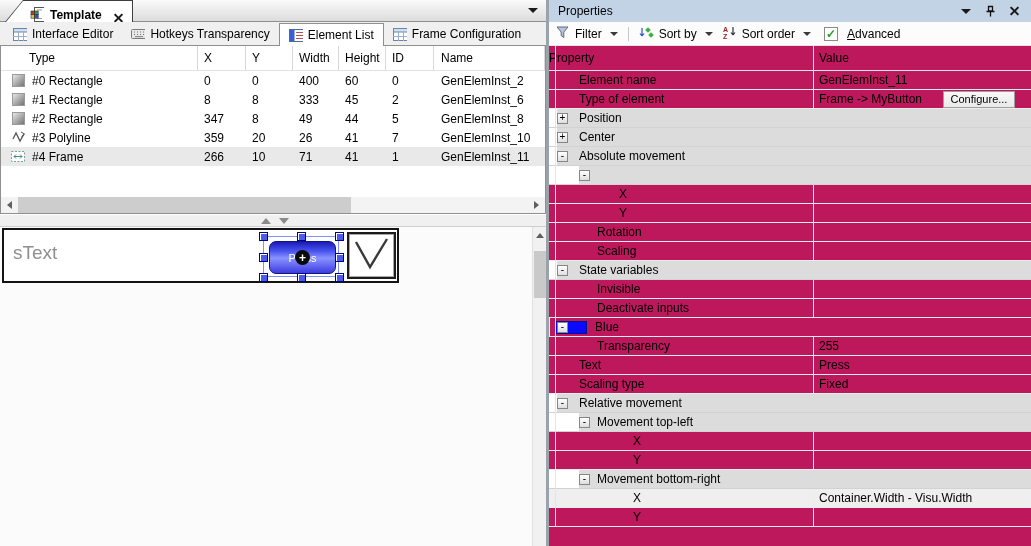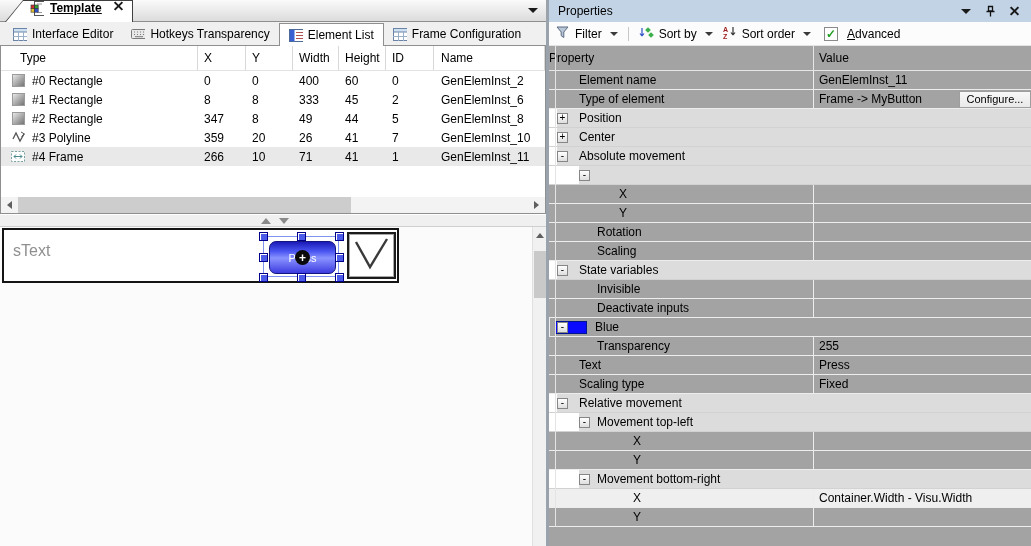--- a/index.html
+++ b/index.html
@@ -9,79 +9,79 @@
   
   #left-pane { position:absolute; left:0; top:0; width:546px; height:546px; background:#fbfbfb; }
   #pane-splitter { position:absolute; left:546px; top:0; width:3px; height:546px; background:#9aa2ab; }
 
   .doc-tabstrip { position:absolute; left:0; top:0; width:546px; height:22px;
     background:linear-gradient(#fafafa,#dcdcdc); border-bottom:1px solid #8e8e8e; }
   .doc-tab-outer { position:absolute; left:5px; top:0; width:128px; height:22px;
     background:#3f3f3f; clip-path:polygon(0 100%, 18px 0, 100% 0, 100% 100%); z-index:2; }
   .doc-tab-inner { position:absolute; left:1px; top:1px; right:1px; bottom:0; background:#fff;
     clip-path:polygon(0 100%, 17px 0, 100% 0, 100% 100%);
-    display:flex; align-items:flex-start; padding-left:24px; gap:6px; font-weight:bold;text-decoration:underline; }
+    display:flex; align-items:flex-end; padding-left:24px; gap:6px; font-weight:bold; }
   .close-x { position:relative; width:9px; height:9px; display:inline-block; }
   .close-x::before,.close-x::after { content:""; position:absolute; left:-1px; top:3.5px; width:11px; height:2px; background:#1a1a1a; }
   .close-x::before { transform:rotate(45deg);} .close-x::after { transform:rotate(-45deg);}
   .tri-down { width:0; height:0; border-left:5px solid transparent; border-right:5px solid transparent; border-top:5px solid #1a1a1a; display:inline-block; }
   .strip-chevron { position:absolute; right:8px; top:8px; }
 
   .subtabs { position:absolute; left:0; top:22px; width:546px; height:23px; background:#f0f0f0;
     display:flex; align-items:flex-end; padding-left:4px; }
   .subtab { height:20px; display:inline-flex; align-items:center; gap:5px; padding:0 9px; margin-bottom:1px; white-space:nowrap; }
   .subtab.active { background:#fff; border:1px solid #8f8f8f; border-bottom:none; height:23px; margin-bottom:-1px; z-index:3; position:relative; }
 
   .el-table { position:absolute; left:0; top:45px; width:546px; height:169px; border:1px solid #8f8f8f; background:#fff; }
   .lt-head { display:flex; height:25px; align-items:center; border-bottom:1px solid #e2e2e2; }
   .lt-head .ltc { border-right:1px solid #d8d8d8; height:100%; display:flex; align-items:center; }
   .lt-row { display:flex; height:19px; align-items:center; }
   .lt-row.selected { background:#e9e9e9; }
   .ltc { overflow:hidden; white-space:nowrap; }
   .c0 { width:197px; padding-left:10px; display:flex; align-items:center; gap:7px; }
-  .lt-head .c0 { padding-left:19px; }
+  .lt-head .c0 { padding-left:28px; }
   .c1 { width:48px; padding-left:6px; } .c2 { width:47px; padding-left:6px; }
   .c3 { width:46px; padding-left:6px; } .c4 { width:47px; padding-left:6px; }
   .c5 { width:48px; padding-left:6px; } .c6 { flex:1; padding-left:7px; }
   .ticon { display:inline-flex; width:14px; justify-content:center; }
 
   .hscroll { position:absolute; left:0; bottom:0; right:0; height:16px; background:#f3f3f3; }
   .hs-btn { position:absolute; top:0; width:17px; height:16px; display:flex; align-items:center; justify-content:center; }
   .hs-left { left:0; } .hs-right { right:0; }
   .tri-left { width:0;height:0;border-top:4px solid transparent;border-bottom:4px solid transparent;border-right:5px solid #5f5f5f; }
   .tri-right { width:0;height:0;border-top:4px solid transparent;border-bottom:4px solid transparent;border-left:5px solid #5f5f5f; }
   .hs-thumb { position:absolute; left:17px; top:0; width:333px; height:16px; background:#cdcdcd; }
 
   .splitterbar { position:absolute; left:0; top:214px; width:546px; height:13px; background:#f0f0f0;
     border-top:1px solid #ffffff; border-bottom:1px solid #cfcfcf; }
   .grip-up { position:absolute; left:261px; top:3px; width:0; height:0; border-left:5px solid transparent; border-right:5px solid transparent; border-bottom:6px solid #8a8a8a; }
   .grip-down { position:absolute; left:279px; top:3px; width:0; height:0; border-left:5px solid transparent; border-right:5px solid transparent; border-top:6px solid #8a8a8a; }
 
   .canvas { position:absolute; left:0; top:227px; width:532px; height:319px; background:#fbfbfb; }
   .frame-widget { position:absolute; left:2px; top:1px; width:397px; height:55px; background:#fff; border:2px solid #141414; }
-  .stext { position:absolute; left:9px; top:12px; font-size:16px; color:#8f8f8f; }
+  .stext { position:absolute; left:9px; top:12px; font-size:19px; color:#8f8f8f; }
   .sel-rect { position:absolute; left:259px; top:6px; width:76px; height:41px; border:1px solid #8093f0; }
   .press-btn { position:absolute; left:265px; top:11px; width:67px; height:33px; border-radius:7px;
     border:1px solid #151580; color:#fff; font-size:11px; display:flex; align-items:center; justify-content:center;
     background:linear-gradient(180deg,#1b1bb8 0%,#4a55f0 30%,#8a93ff 52%,#3c3ce0 100%); }
   .handle { position:absolute; width:9px; height:9px; background:#4d5ce8; border:1px solid #00008b; box-shadow:inset 1px 1px 0 #ffffff; }
   .h1{left:255px;top:2px;} .h2{left:293px;top:2px;} .h3{left:331px;top:2px;}
   .h4{left:255px;top:23px;} .h5{left:331px;top:23px;}
   .h6{left:255px;top:43px;} .h7{left:293px;top:43px;} .h8{left:331px;top:43px;}
   .move-cursor { position:absolute; left:291px; top:20px; width:15px; height:15px; border-radius:50%; background:#0a0a0a;
     color:#fff; font-size:12px; font-weight:bold; display:flex; align-items:center; justify-content:center; line-height:1; }
   .vbox { position:absolute; left:343px; top:2px; width:49px; height:47px; background:#fff; border:2px solid #1c1c1c; box-shadow:inset 0 0 0 1px #a8a8a8; }
 
   .vscroll { position:absolute; left:532px; top:227px; width:14px; height:319px; background:#f1f1f1; border-left:1px solid #e0e0e0; }
   .vs-btn { position:absolute; left:0; top:0; width:14px; height:16px; display:flex; align-items:center; justify-content:center; }
   .tri-up { width:0;height:0;border-left:4px solid transparent;border-right:4px solid transparent;border-bottom:5px solid #5f5f5f; }
   .vs-thumb { position:absolute; left:1px; top:24px; width:12px; height:47px; background:#c9c9c9; }
 
   
-  #props { position:absolute; left:549px; top:0; width:482px; height:546px; background:#a3a3a3; }
+  #props { position:absolute; left:549px; top:0; width:482px; height:546px; background:#be185d; }
   .props-title { height:22px; background:#c2d3e6; display:flex; align-items:center; padding:0 9px; }
   .props-title .spacer { flex:1; }
   .props-title .wbtn { display:inline-flex; align-items:center; justify-content:center; width:16px; height:16px; margin-left:8px; }
   .props-toolbar { height:24px; background:#fcfcfc; border-bottom:1px solid #e3e3e3; display:flex; align-items:center; padding-left:7px; gap:5px; white-space:nowrap; }
   .tb-sep { width:1px; height:14px; background:#c8c8c8; margin:0 5px; }
   .tb-chevron { width:0;height:0;border-left:4px solid transparent;border-right:4px solid transparent;border-top:4px solid #3a3a3a; margin-left:3px; }
   .tb-check { width:14px; height:14px; border:1px solid #8a8a8a; background:#fff; color:#1f9e1f; font-weight:bold; font-size:12px; line-height:12px; text-align:center; margin-right:4px; }
 
   .props-table { position:relative; }
   .props-table::before { content:""; position:absolute; left:6px; top:0; bottom:0; width:1px; background:#e4e4e4; z-index:4; }
@@ -94,21 +94,21 @@
   .prow.normal, .prow.selected { border-bottom:1px solid #ededed; }
   .prow.normal .val, .prow.selected .val { border-left:1px solid #ededed; }
   .prow.group { border-bottom:1px solid #d2d2d2; background:linear-gradient(to right,#fff 8px,#dcdcdc 8px); }
   .prow.group.gi1 { background:linear-gradient(to right,#fff 30px,#dcdcdc 30px); }
   .prow.selected { background:#efefef; }
   .i0 { padding-left:30px; } .i1 { padding-left:48px; } .i2 { padding-left:70px; } .i3 { padding-left:84px; }
   .exp { position:absolute; top:4px; width:11px; height:11px; border:1px solid #868686; background:linear-gradient(#ffffff,#dedede);
     font-size:10px; line-height:8px; text-align:center; z-index:5; }
   .exp.l0 { left:8px; } .exp.l1 { left:30px; }
   .swatch { width:32px; height:13px; background:#0a0aff; border:1px solid #00148c; display:inline-block; }
-  .cfg-btn { margin-left:auto; margin-right:0; height:17px; width:72px; background:linear-gradient(#f8f8f8,#e9e9e9);
+  .cfg-btn { margin-left:auto; margin-right:16px; height:17px; width:72px; background:linear-gradient(#f8f8f8,#e9e9e9);
     border:1px solid #9e9e9e; font-size:11px; font-family:"Liberation Sans",sans-serif; }
 </style>
 </head>
 <body>
 
 <div id="left-pane">
 
   <div class="doc-tabstrip">
     <div class="doc-tab-outer">
       <div class="doc-tab-inner">

